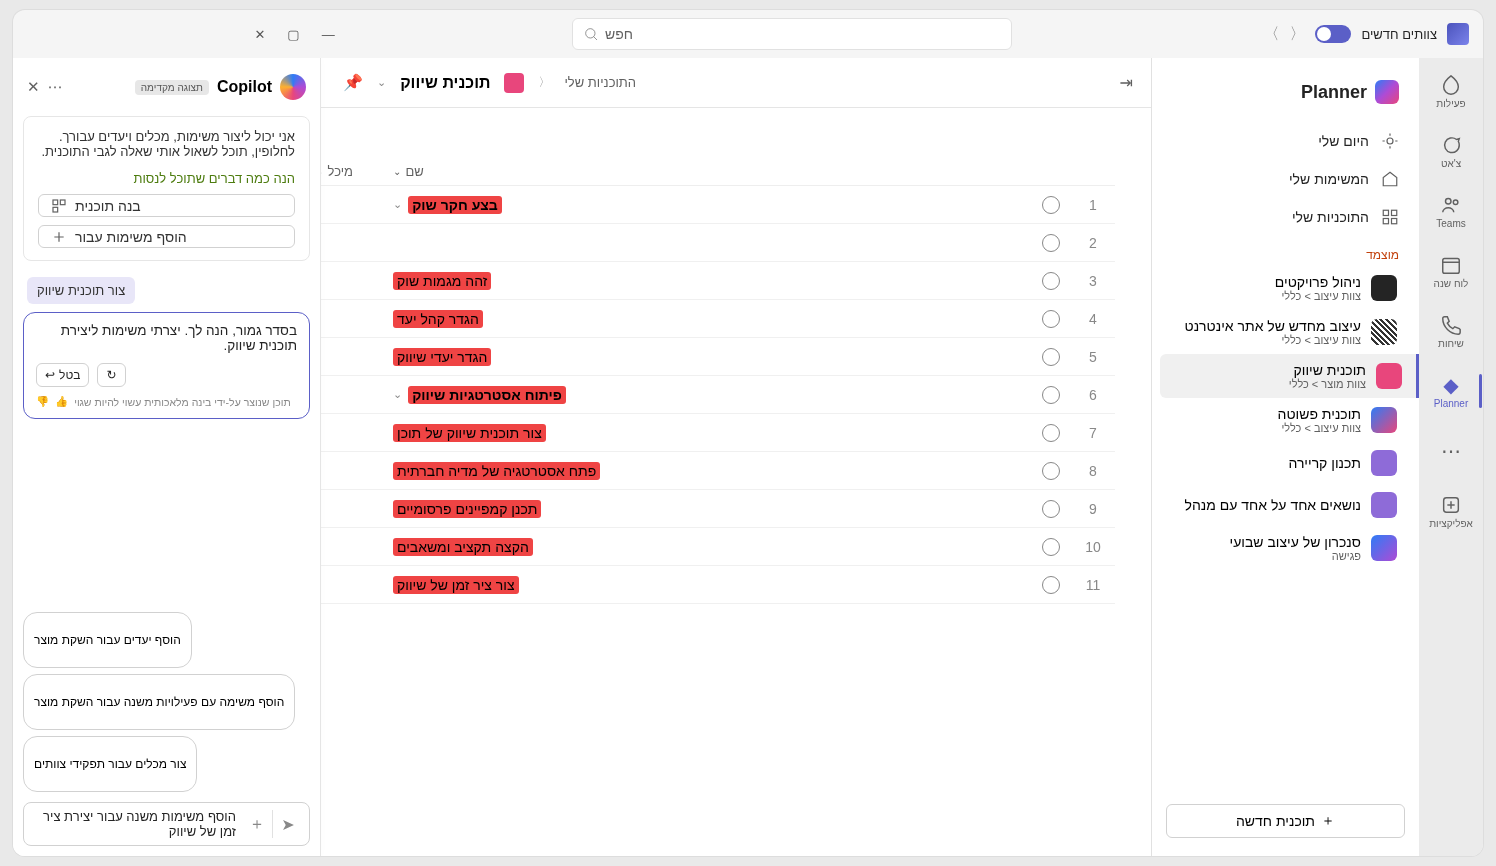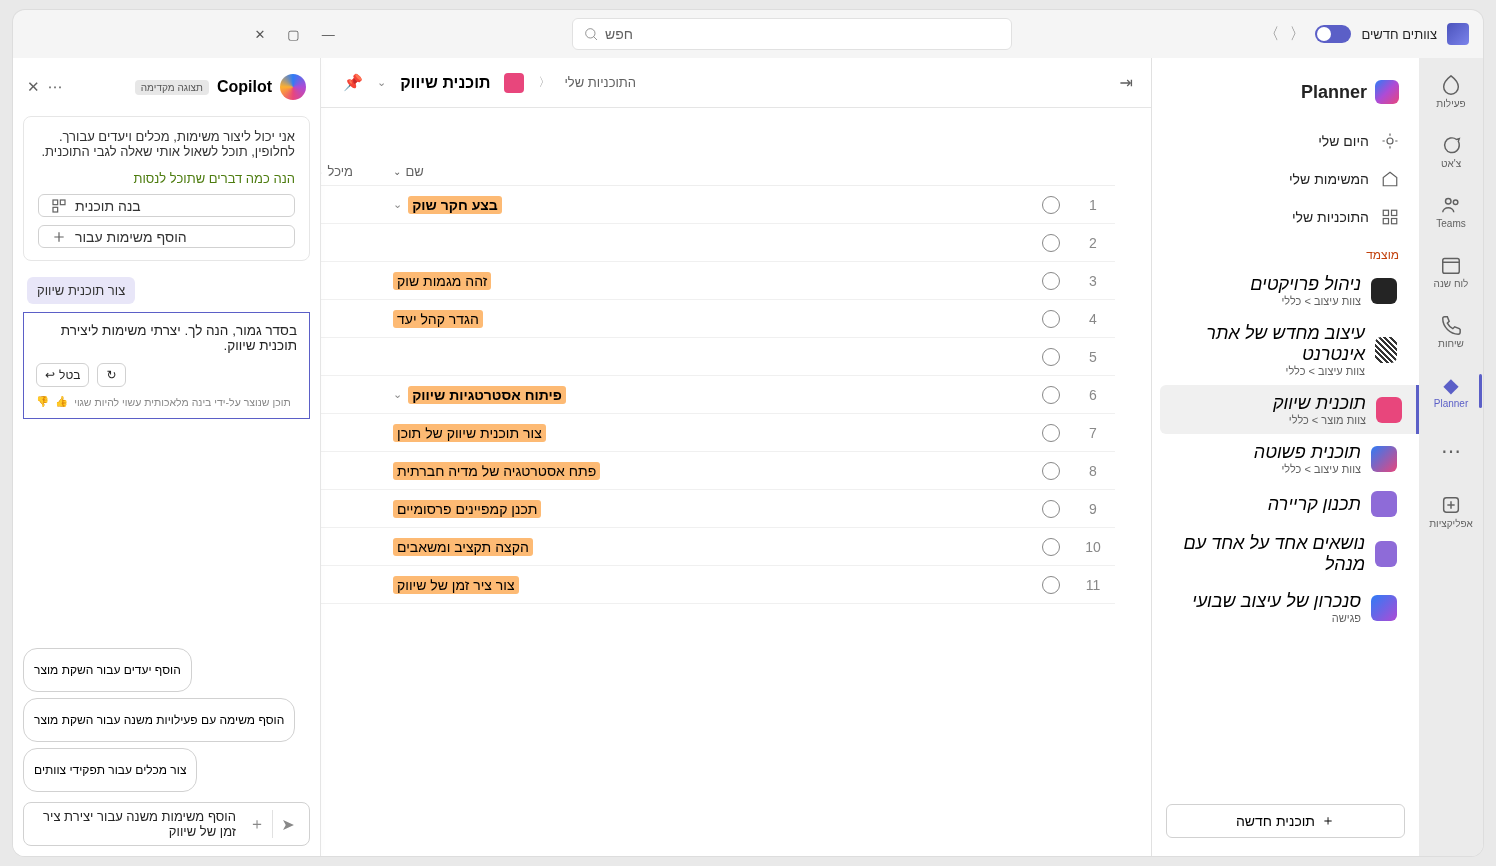--- a/index.html
+++ b/index.html
@@ -33,21 +33,21 @@
 .plsidebar .plheader { display:flex; align-items:center; gap:8px; padding:8px 20px 18px; }
 .plsidebar .plheader .plicon { width:24px;height:24px;background:linear-gradient(135deg,#2e7cf6,#ae4bd5,#e8467c);border-radius:6px;}
 .plsidebar .plheader .pltitle{ font-weight:600; font-size:18px; color:#242424;}
 .plsidebar .sideitem { display:flex; align-items:center; gap:12px; padding:10px 20px; color:#242424; font-size:14px; cursor:pointer;}
 .plsidebar .sideitem svg{width:18px;height:18px;stroke:#616161;fill:none;stroke-width:1.6;}
 .plsidebar .sectlabel{ font-size:12px; color:#c2410c; padding:12px 20px 4px;}
 .plsidebar .planitem{ display:flex; align-items:center; gap:10px; padding:8px 14px; cursor:pointer; border-radius:6px; margin:0 8px;}
 .plsidebar .planitem.active{ background:#f0f0f0; border-right:3px solid #5b5fc7; margin-right:0; border-radius:6px 0 0 6px;}
 .plsidebar .planitem .pico{ width:26px;height:26px;border-radius:6px;display:flex;align-items:center;justify-content:center;font-size:14px;}
 .plsidebar .planitem .texts{display:flex;flex-direction:column;}
-.plsidebar .planitem .pname{font-size:18px;font-style:italic;}
+.plsidebar .planitem .pname{font-size:14px;}
 .plsidebar .planitem .psub{font-size:11px;color:#616161;}
 .plsidebar .newplan{ margin:auto 14px 4px; height:34px; border:1px solid #d1d1d1; background:#fff; border-radius:6px; display:flex; align-items:center; justify-content:center; gap:6px; font-size:14px; cursor:pointer;}
 
 
 .main { flex:1; background:#fff; display:flex; flex-direction:column; position:relative; overflow:hidden;}
 .mainhead { height:50px; display:flex; align-items:center; gap:14px; padding:0 18px; border-bottom:1px solid #e5e5e5;}
 .mainhead .collapse{ color:#616161; cursor:pointer;}
 .mainhead .crumb{ font-size:13px; color:#616161; cursor:pointer;}
 .mainhead .chev{ color:#999; font-size:12px;}
 .mainhead .pchip{ width:20px;height:20px;background:#e8467c;border-radius:4px;}
@@ -66,45 +66,45 @@
 .grid{ padding:0 18px 14px 0; overflow:auto; flex:1;}
 .gridhead{ display:grid; grid-template-columns:44px 40px 1fr 380px; align-items:center; color:#616161; font-size:13px; padding:10px 0 6px; border-bottom:1px solid #eee; margin-right:18px;}
 .gridhead .col{display:flex;gap:4px;align-items:center; justify-content:flex-end;}
 .task{ display:grid; grid-template-columns:44px 40px 1fr 380px; align-items:center; height:38px; border-bottom:1px solid #f0f0f0; font-size:14px; margin-right:18px;}
 .task .idx{color:#888;text-align:center;}
 .task .circ{ width:18px;height:18px;border:1.5px solid #888;border-radius:50%;margin:auto;cursor:pointer;}
 .task .tname{ display:flex; align-items:center; gap:6px; justify-content:flex-end; }
 .task .tname .tv{ padding:1px 4px; border-radius:3px;}
 .task .tname.bold .tv{font-weight:600;}
 .task .tname .expand{ color:#888; font-size:11px; cursor:pointer;}
-.task .tname.hl .tv{ background:#fdba74;}
+.task .tname.hl .tv{ background:#ef4444;}
 .addtask{ display:flex; align-items:center; gap:10px; padding:12px 18px 0 0; color:#5b5fc7; font-size:14px; cursor:pointer; justify-content:flex-end; margin-right:52px;}
 .addtask .plus{ font-size:20px;}
 
 
 .copanel{ position:absolute; left:0; top:0; bottom:0; width:308px; background:#fff; border-right:1px solid #e5e5e5; display:flex; flex-direction:column; box-shadow:-4px 0 12px rgba(0,0,0,.04);}
 .copanel .cohead{display:flex;align-items:center;gap:8px;padding:16px 14px 10px; }
 .copanel .cohead .cring{width:26px;height:26px;border-radius:50%;background:conic-gradient(#2e7cf6,#ae4bd5,#e8467c,#ffb02e,#2e7cf6);padding:6px;} 
 .copanel .cohead .cotitle{font-weight:600;font-size:16px;}
 .copanel .cohead .badge{background:#e7e7e7;color:#555;font-size:10px;padding:2px 6px;border-radius:4px;}
 .copanel .cohead .sp{flex:1;}
 .copanel .cohead .ic{color:#616161;cursor:pointer;font-size:15px;}
 .copanel .card{ margin:6px 10px; border:1px solid #e6e6e6; border-radius:8px; padding:12px 14px; font-size:13px; color:#333; text-align:right;}
 .copanel .card .try{ color:#4d7c0f; margin:12px 0 8px;}
 .copanel .pill{ display:flex;align-items:center; justify-content:flex-end; gap:8px; height:23px; border:1px solid #d1d1d1; border-radius:6px; margin-top:8px; padding:0 12px; cursor:pointer; font-size:14px;}
 .copanel .pill svg{width:16px;height:16px;stroke:#616161;fill:none;stroke-width:1.8;}
 .copanel .usertag{ align-self:flex-end; margin:10px 14px 4px; background:#e8e6f8; color:#333; font-size:13px; padding:6px 10px; border-radius:6px;}
-.copanel .resp{ margin:4px 10px; border:1.5px solid #5b5fc7; border-radius:0; padding:10px 12px; font-size:13.5px; color:#242424; text-align:right;}
+.copanel .resp{ margin:4px 10px; border:1.5px solid #5b5fc7; border-radius:12px; padding:10px 12px; font-size:13.5px; color:#242424; text-align:right;}
 .copanel .resp .acts{ display:flex; gap:8px; margin-top:10px; justify-content:flex-end;}
 .copanel .resp .acts .ab{ border:1px solid #d1d1d1; border-radius:6px; padding:4px 8px; font-size:12px; cursor:pointer; display:flex; gap:4px; align-items:center;}
 .copanel .resp .disc{ display:flex; align-items:center; gap:6px; margin-top:8px; font-size:10.5px; color:#888; justify-content:flex-end;}
 .copanel .resp .disc .th{cursor:pointer;}
 .copanel .spacer{flex:1;}
 .copanel .sugs{ padding:0 10px; display:flex; flex-direction:column; gap:6px; align-items:flex-end;}
-.copanel .sugs .sg{ border:1px solid #d1d1d1; border-radius:14px; padding:14px 10px; font-size:12px; cursor:pointer;}
+.copanel .sugs .sg{ border:1px solid #d1d1d1; border-radius:14px; padding:20px 10px; font-size:12px; cursor:pointer;}
 .copanel .composer{ margin:10px; border:1px solid #d1d1d1; border-radius:8px; display:flex; align-items:center; padding:6px;}
 .copanel .composer .txt{ flex:1; font-size:13px; color:#242424; text-align:right; padding:0 6px;}
 .copanel .composer .ci{ width:30px; text-align:center; color:#888; cursor:pointer;}
 .copanel .composer .divider{width:1px;height:28px;background:#e1e1e1;}
 </style>
 </head>
 <body>
 
 <div class="window">
 
@@ -370,20 +370,24 @@
     <span class="circ"></span>
     <span class="tname  hl">
       <span class="tv">הגדר קהל יעד</span>
 
     </span>
     <span></span>
             </div>
             <div class="task">
               <span class="idx">5</span>
     <span class="circ"></span>
+    <span class="tname  hl">
+      <span class="tv">הגדר יעדי שיווק</span>
+
+    </span>
     <span></span>
             </div>
             <div class="task">
               <span class="idx">6</span>
     <span class="circ"></span>
     <span class="tname bold hl">
       <span class="tv">פיתוח אסטרטגיות שיווק</span>
       <span class="expand">⌄</span>
     </span>
     <span></span>

